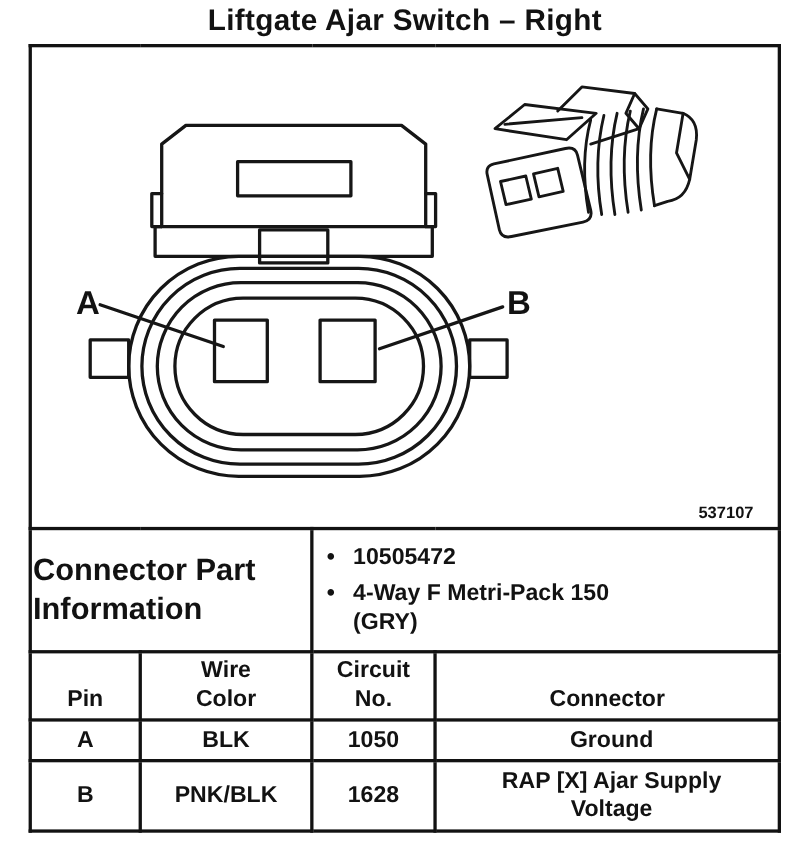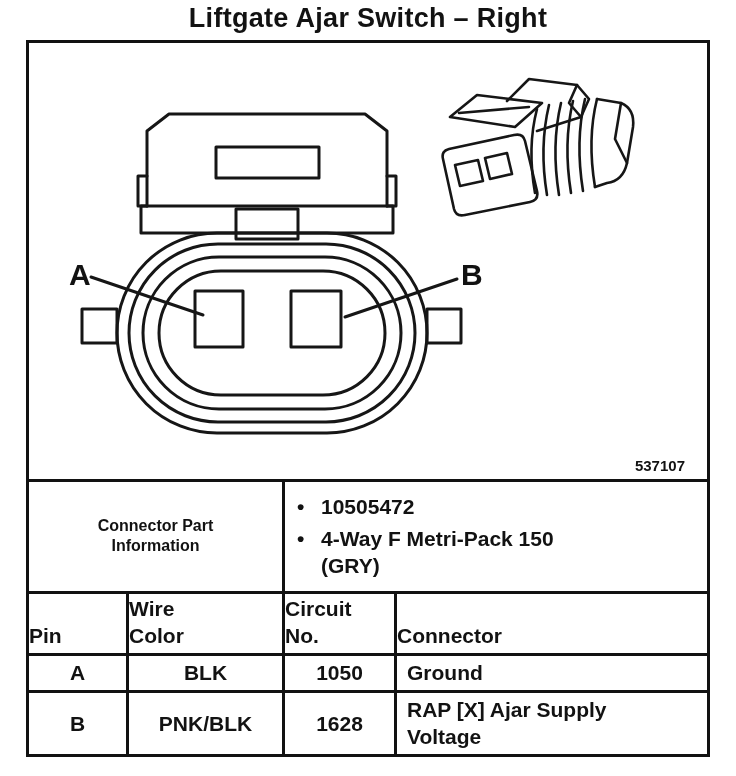--- a/index.html
+++ b/index.html
@@ -6,29 +6,29 @@
   html,body{margin:0;padding:0;background:#ffffff}
   body{width:736px;height:776px;font-family:"Liberation Sans",sans-serif;color:#121212;overflow:hidden}
   .page{width:736px;height:776px}
   .title{font-size:27px;font-weight:bold;text-align:center;padding:3px 0 6px;letter-spacing:.3px}
   table.main{border-collapse:collapse;margin:0 auto;width:684px;table-layout:fixed}
   table.main td{border:3px solid #121212;font-weight:bold;color:#121212}
   col.c1{width:100px}col.c2{width:156px}col.c3{width:112px}col.c4{width:313px}
   .diagram-cell{padding:0;height:436px;vertical-align:top;background:#fff}
   .diagram-cell svg{display:block}
   svg text{font-family:"Liberation Sans",sans-serif;font-weight:bold;fill:#121212}
-  .info-label{height:104px;text-align:center;vertical-align:middle;font-size:16px;white-space:pre-line;line-height:1.3}
+  .info-label{height:104px;text-align:left;vertical-align:middle;font-size:28px;white-space:pre-line;line-height:1.3}
   .info-values{vertical-align:middle;padding:6px 6px 6px 12px}
   .info-values ul{list-style:none;margin:0;padding:0}
   .info-values li{display:flex;margin:6px 0;font-size:21px;line-height:1.25}
   .bullet{width:24px;flex:0 0 24px}
   .bullet-text{max-width:250px}
-  tr.head td{height:62px;vertical-align:bottom;font-size:21px;white-space:pre-line;line-height:1.25;padding:0 0 4px}
+  tr.head td{height:62px;vertical-align:bottom;text-align:center;font-size:21px;white-space:pre-line;line-height:1.25;padding:0 0 4px}
   tr.datarow td{text-align:center;font-size:21px;padding:4px 2px}
-  tr.datarow td.fn{text-align:left;padding-left:10px}
+  tr.datarow td.fn{text-align:center;padding-left:10px}
   tr.row-a td{height:34px}
   tr.row-b td{height:60px}
   .fn-text{display:inline-block;max-width:250px;vertical-align:middle;line-height:1.25}
 </style>
 </head>
 <body>
 
 <div class="page">
   <div class="title">Liftgate Ajar Switch – Right</div>
 

